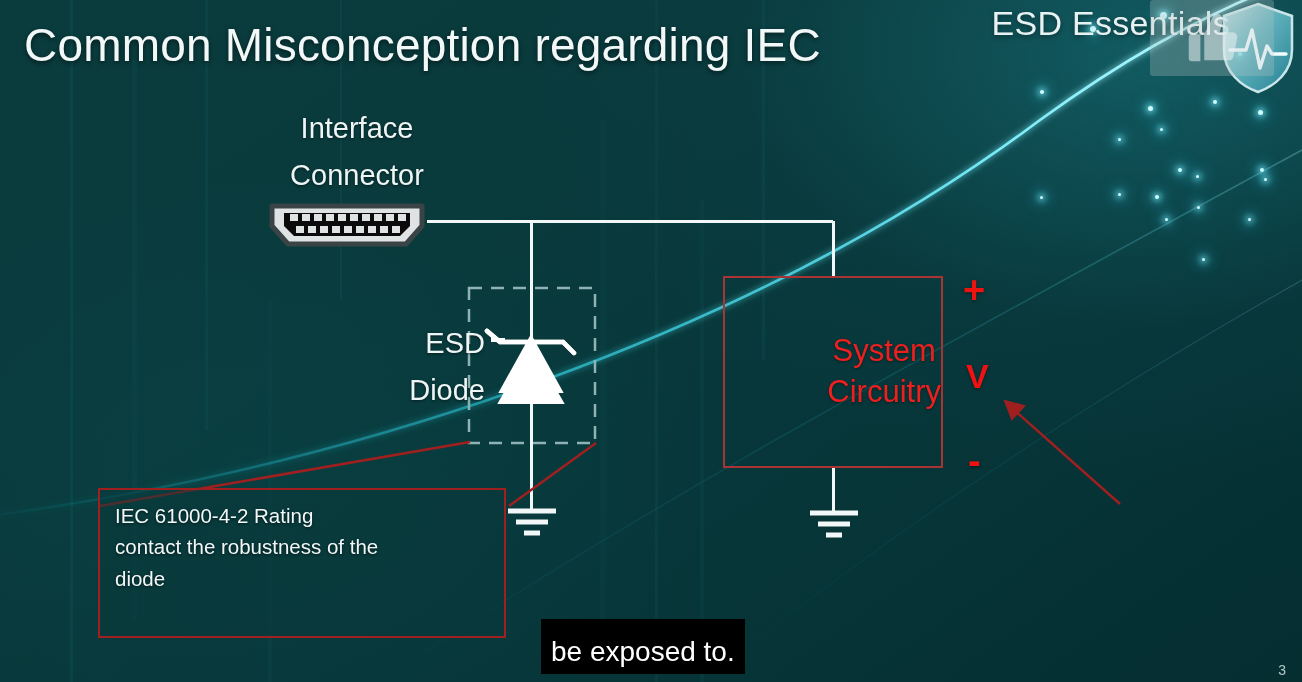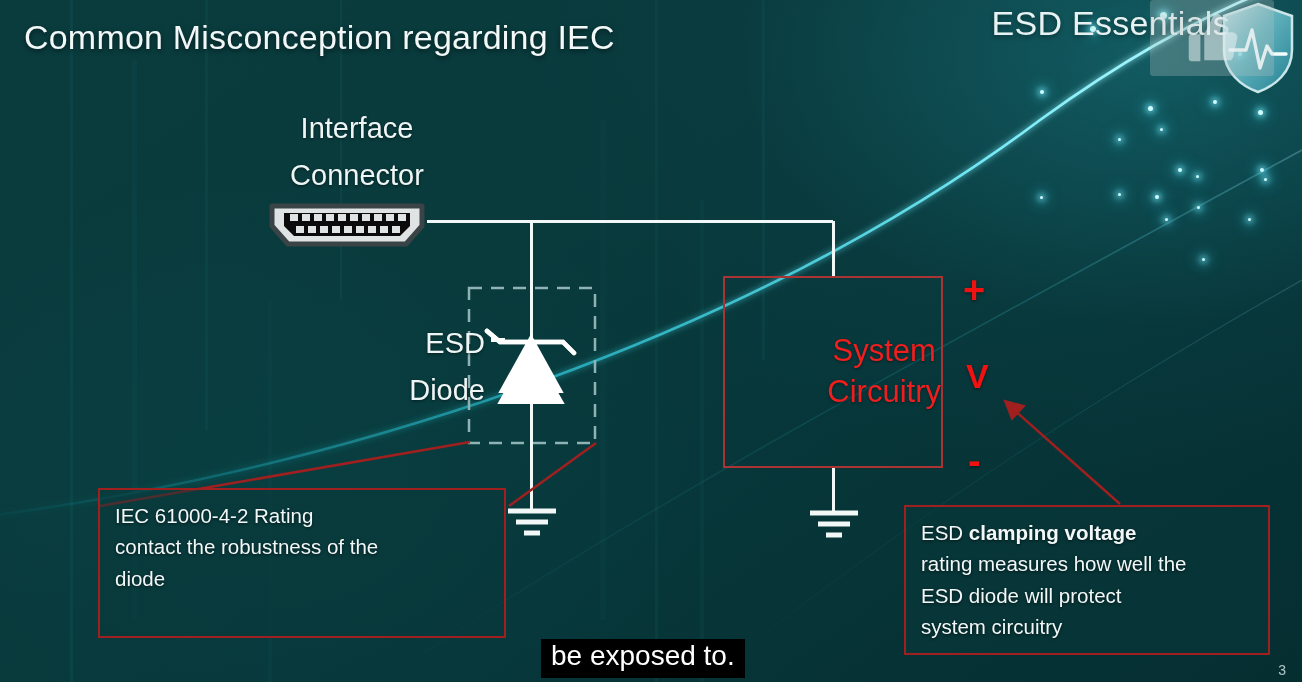--- a/index.html
+++ b/index.html
@@ -19,21 +19,21 @@
   .bg-layer{position:absolute;inset:0;pointer-events:none;}
   .star{
     position:absolute;border-radius:50%;
     background:#cffcff;
     box-shadow:0 0 6px 2px rgba(120,240,255,0.75), 0 0 14px 5px rgba(60,200,225,0.35);
   }
 
   
   #title{
     position:absolute;left:24px;top:18px;
-    font-size:34px;font-weight:400;color:#f2f7f7;
+    font-size:46px;font-weight:400;color:#f2f7f7;
     letter-spacing:0.2px;
     text-shadow:0 2px 5px rgba(0,0,0,0.55);
     white-space:nowrap;
   }
   #brand{
     position:absolute;right:72px;top:4px;
     font-size:34px;font-weight:400;color:#e8f2f3;
     letter-spacing:0.3px;
     text-shadow:0 2px 5px rgba(0,0,0,0.4);
     white-space:nowrap;
@@ -94,24 +94,24 @@
     line-height:1.53;
     padding:10px 14px 10px 15px;
     text-shadow:0 1px 3px rgba(0,0,0,0.6);
   }
   #callout-left{left:98px;top:488px;width:408px;height:150px;}
   #callout-right{left:904px;top:505px;width:366px;height:150px;}
   .callout b{font-weight:bold;}
 
   
   #caption{
-    position:absolute;left:541px;top:639px;
+    position:absolute;left:541px;top:619px;
     background:#000;color:#fff;
     font-size:28px;line-height:1.0;
-    padding:3px 10px 8px 10px;
+    padding:19px 10px 8px 10px;
     white-space:nowrap;
   }
   #pagenum{
     position:absolute;right:16px;bottom:4px;
     color:#cfe0e0;font-size:14px;opacity:0.85;
   }
 </style>
 </head>
 <body>
 
@@ -290,23 +290,17 @@
     <div class="vmark" id="mk-v">V</div>
     <div class="vmark" id="mk-minus">-</div>
   </div>
 
   <div class="callout" id="callout-left">
     <div>IEC 61000-4-2 Rating</div>
     <div>contact the robustness of the</div>
     <div>diode</div>
   </div>
 
-  <div class="callout" id="callout-right">
-    <div><span>ESD </span><b>clamping voltage</b></div>
-    <div>rating measures how well the</div>
-    <div>ESD diode will protect</div>
-    <div>system circuitry</div>
-  </div>
 
   <div id="caption">be exposed to.</div>
   <div id="pagenum">3</div>
 
 </div>
 
 </body></html>

